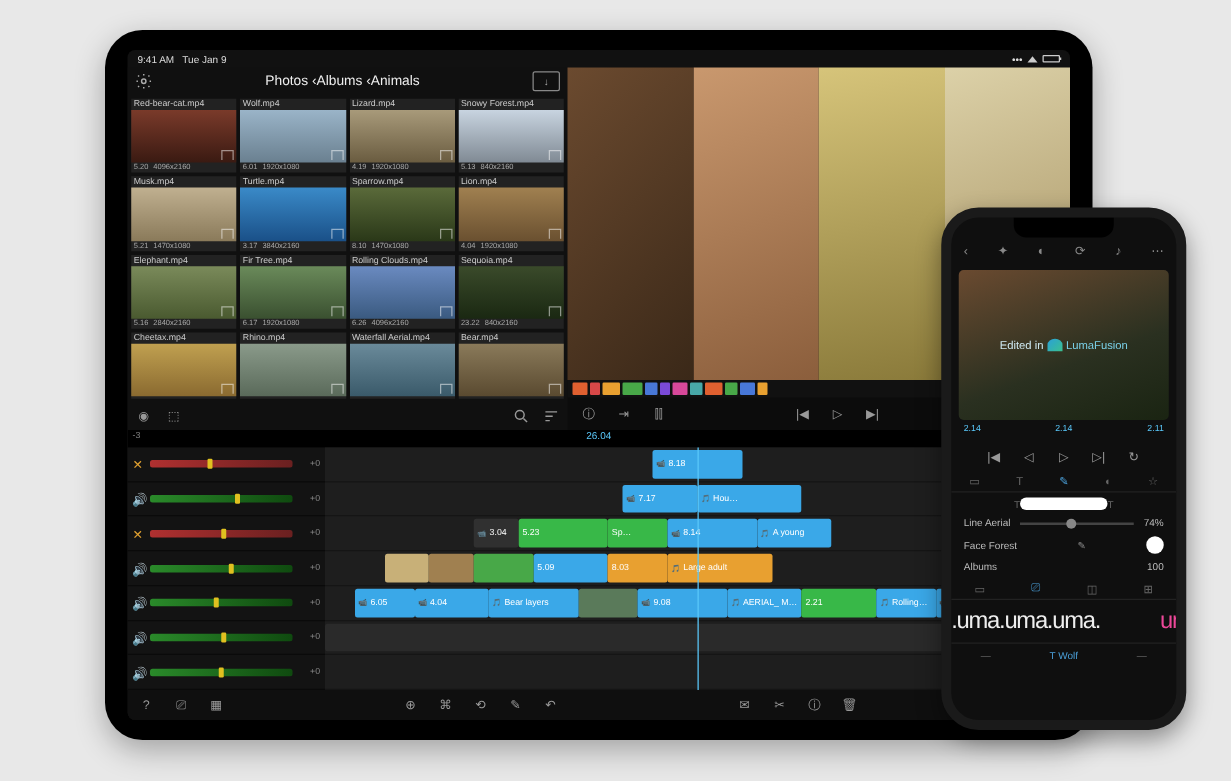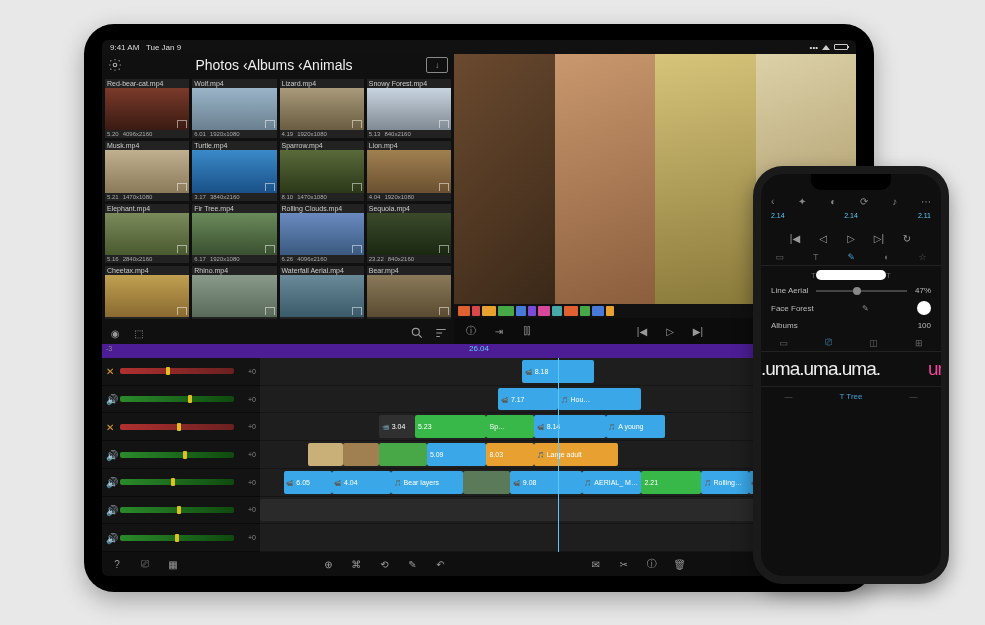--- a/index.html
+++ b/index.html
@@ -54,21 +54,21 @@
   width: 352px;
   background: #101010;
   display:flex; flex-direction:column;
 }
 .lib-head {
   height: 22px;
   display:flex; align-items:center; justify-content:space-between;
   padding:0 6px;
 }
 .lib-head .settings-icn { width:14px;height:14px; color:#aaa; }
-.lib-head .bc { font-size:14px; color:#eee; }
+.lib-head .bc { font-size:11px; color:#eee; }
 .lib-head .imp { width:22px;height:16px; border:1px solid #888; border-radius:2px; display:flex;align-items:center;justify-content:center; font-size:8px;color:#aaa; }
 .lib-grid {
   flex:1;
   display:grid;
   grid-template-columns: repeat(4, 1fr);
   gap: 3px;
   padding: 3px;
   overflow:hidden;
 }
 .clip {
@@ -101,21 +101,21 @@
 .transport {
   height:26px; display:flex; align-items:center; justify-content:space-between; padding:0 10px;
 }
 .tgrp { display:flex; gap:14px; align-items:center; }
 
 
 .timeline-area {
   flex:1; display:flex; flex-direction:column;
   background:#1a1a1a;
 }
-.tl-ruler { height:14px; background:#4c1d95; font-size:7px; color:#888; position:relative;padding-left:13px; }
+.tl-ruler { height:14px; background:#000000; font-size:7px; color:#888; position:relative;padding-left:13px; }
 .tl-ruler .ph { position:absolute; left:50%; top:0; color:#5ac8fa; font-size:8px; transform:translateX(-50%); }
 .tl-body { flex:1; display:flex; }
 .track-heads {
   width:158px; background:#131313; display:flex; flex-direction:column;
 }
 .trk-head {
   flex:1; display:flex; align-items:center; gap:4px; padding:0 4px; border-bottom:1px solid #0a0a0a;
 }
 .trk-ic { width:10px;height:10px; color:#e0a030; }
 .trk-bar { flex:1; height:6px; border-radius:2px; position:relative; }
@@ -636,20 +636,27 @@
   <div class="notch"></div>
   <div class="iph-screen">
     <div class="iph-top">
       <span class="ic">‹</span>
       <span class="ic">✦</span>
       <span class="ic">◐</span>
       <span class="ic">⟳</span>
       <span class="ic">♪</span>
       <span class="ic">⋯</span>
     </div>
+    <div class="iph-preview">
+      <div class="overlay-txt">
+        <span>Edited in</span>
+        <span class="logo-swoosh"></span>
+        <span style="color:#7ad0e8;">LumaFusion</span>
+      </div>
+    </div>
     <div class="iph-ruler">
       <span>2.14</span>
       <span class="mid">2.14</span>
       <span>2.11</span>
     </div>
     <div class="iph-transport">
       <span class="tool-ic">|◀</span>
       <span class="tool-ic">◁</span>
       <span class="tool-ic">▷</span>
       <span class="tool-ic">▷|</span>
@@ -666,21 +673,21 @@
       <div class="iph-row" style="justify-content:center;">
         <span style="color:#666;">T</span>
         <div class="pill"></div>
         <span style="color:#666;">T</span>
       </div>
       <div class="iph-row">
         <span>Line Aerial</span>
         <div class="slider">
             <div class="knob"></div>
           </div>
-        <span>47%</span>
+        <span>74%</span>
       </div>
       <div class="iph-row">
         <span>Face Forest</span>
         <span class="pen">✎</span>
         <span class="swatch"></span>
       </div>
       <div class="iph-row">
         <span>Albums</span>
         <span style="flex:1"></span>
         <span>100</span>
@@ -691,17 +698,17 @@
       <span class="tab active">⎚</span>
       <span class="tab">◫</span>
       <span class="tab">⊞</span>
     </div>
     <div class="iph-text-preview">
       <span>.uma.uma.uma.</span>
         <span class="hl">un</span>
     </div>
     <div class="iph-bottom">
       <span class="btab">—</span>
-      <span class="btab active">T Tree</span>
+      <span class="btab active">T Wolf</span>
       <span class="btab">—</span>
     </div>
   </div>
 </div>
 
 </body></html>

